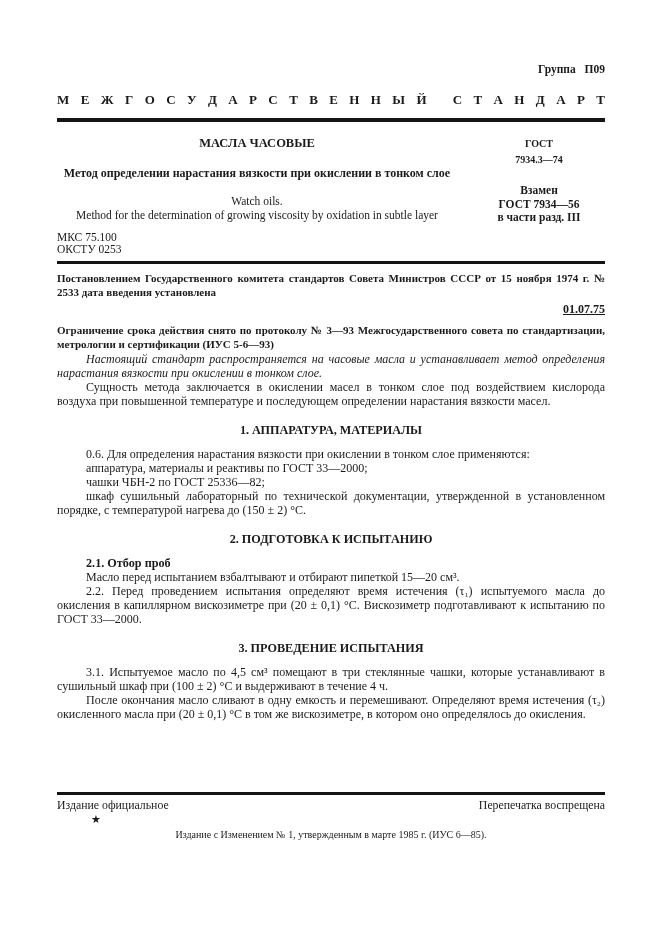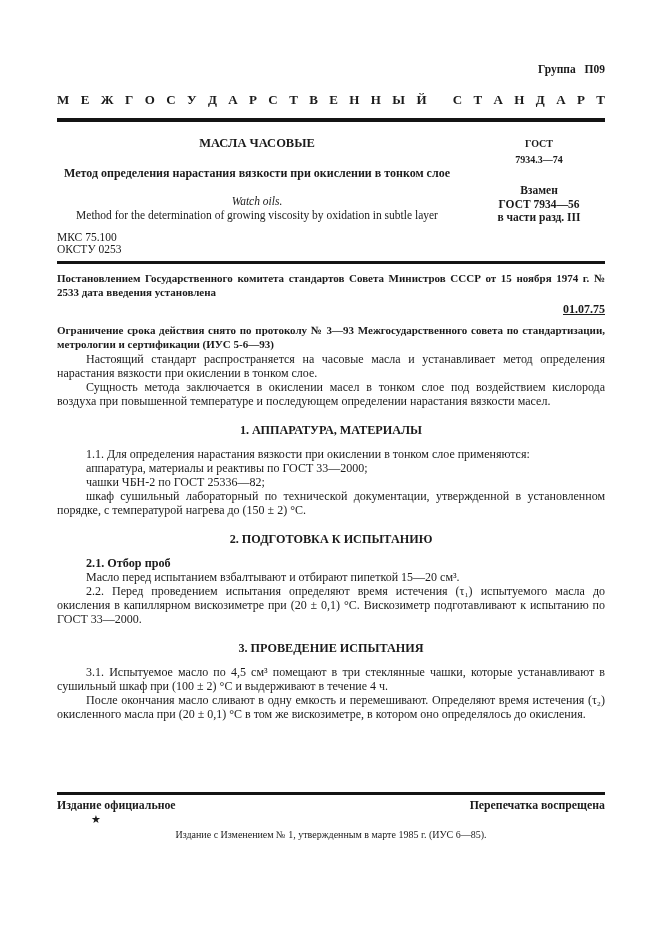--- a/index.html
+++ b/index.html
@@ -43,21 +43,21 @@
     display: flex;
     margin-top: 14px;
   }
   .title-left {
     flex: 1;
     text-align: center;
     padding-right: 16px;
   }
   .title-ru   { font-weight: bold; font-size: 12.5px; line-height: 15px; }
   .subtitle-ru{ font-weight: bold; font-size: 12px;   line-height: 15px; margin-top: 15px; }
-  .title-en   { font-size: 11.5px; line-height: 14px; margin-top: 13px; font-style: italic; }
+  .title-en   { font-size: 11.5px; line-height: 14px; margin-top: 13px; }
   .subtitle-en{ font-size: 11.5px; line-height: 14px; margin-top: 0; }
   .title-right {
     width: 132px;
     text-align: center;
   }
   .designation { font-weight: bold; font-size: 10px; line-height: 16px; }
   .replaces    { font-weight: bold; font-size: 11.5px; line-height: 13.5px; margin-top: 16px; }
 
   .codes { font-size: 11.5px; line-height: 12.5px; margin-top: 6px; }
 
@@ -77,21 +77,21 @@
   }
   .effective-date span { text-decoration: underline; }
 
   p.body {
     font-size: 12px;
     line-height: 14.2px;
     text-align: justify;
     margin: 0;
   }
   p.indent { text-indent: 29px; }
-  .intro-start { margin-top: 20px; }
+  .intro-start { margin-top: 20px; font-style: italic; }
 
   h2.sec {
     text-align: center;
     font-weight: bold;
     font-size: 12.2px;
     line-height: 15px;
     margin: 14px 0 9px 0;
   }
   p.subhead {
     font-weight: bold;
@@ -104,21 +104,21 @@
   .footer {
     position: absolute;
     left: 57px;
     right: 56px;
     top: 792px;
   }
   .footer .rule-medium { margin-top: 0; }
   .footer-row {
     display: flex;
     justify-content: space-between;
-    font-weight: bold;
+    font-weight: normal;
     font-size: 11.8px;
     line-height: 14px;
     margin-top: 3px;
   }
   .star {
     margin-left: 34px;
     font-size: 11px;
     line-height: 12px;
     margin-top: 1px;
   }
@@ -169,21 +169,21 @@
       <span>А</span>
       <span>Р</span>
       <span>Т</span>
     </div>
 
   <div class="rule rule-thick"></div>
 
   <div class="title-block">
     <div class="title-left">
       <div class="title-ru">МАСЛА ЧАСОВЫЕ</div>
-      <div class="subtitle-ru">Метод определения нарастания вязкости при окислении в тонком слое</div>
+      <div class="subtitle-ru">Метод определении нарастания вязкости при окислении в тонком слое</div>
       <div class="title-en">Watch oils.</div>
       <div class="subtitle-en">Method for the determination of growing viscosity by oxidation in subtle layer</div>
     </div>
     <div class="title-right">
       <div class="designation">
         <div>ГОСТ</div>
         <div>7934.3—74</div>
       </div>
       <div class="replaces">
         <div>Взамен</div>
@@ -205,21 +205,21 @@
   <div class="effective-date">
     <span>01.07.75</span>
   </div>
 
   <p class="limitation">Ограничение срока действия снято по протоколу № 3—93 Межгосударственного совета по стандартизации, метрологии и сертификации (ИУС 5-6—93)</p>
 
   <p class="body indent intro-start">Настоящий стандарт распространяется на часовые масла и устанавливает метод определения нарастания вязкости при окислении в тонком слое.</p>
   <p class="body indent">Сущность метода заключается в окислении масел в тонком слое под воздействием кислорода воздуха при повышенной температуре и последующем определении нарастания вязкости масел.</p>
 
   <h2 class="sec">1. АППАРАТУРА, МАТЕРИАЛЫ</h2>
-  <p class="body indent">1.1. Для определения нарастания вязкости при окислении в тонком слое применяются:</p>
+  <p class="body indent">0.6. Для определения нарастания вязкости при окислении в тонком слое применяются:</p>
   <p class="body indent">аппаратура, материалы и реактивы по ГОСТ 33—2000;</p>
   <p class="body indent">чашки ЧБН-2 по ГОСТ 25336—82;</p>
   <p class="body indent">шкаф сушильный лабораторный по технической документации, утвержденной в установленном порядке, с температурой нагрева до (150 ± 2) °С.</p>
 
   <h2 class="sec">2. ПОДГОТОВКА К ИСПЫТАНИЮ</h2>
   <p class="subhead">2.1. Отбор проб</p>
   <p class="body indent">Масло перед испытанием взбалтывают и отбирают пипеткой 15—20 см³.</p>
   <p class="body indent">2.2. Перед проведением испытания определяют время истечения (τ₁) испытуемого масла до окисления в капиллярном вискозиметре при (20 ± 0,1) °С. Вискозиметр подготавливают к испытанию по ГОСТ 33—2000.</p>
 
   <h2 class="sec">3. ПРОВЕДЕНИЕ ИСПЫТАНИЯ</h2>

